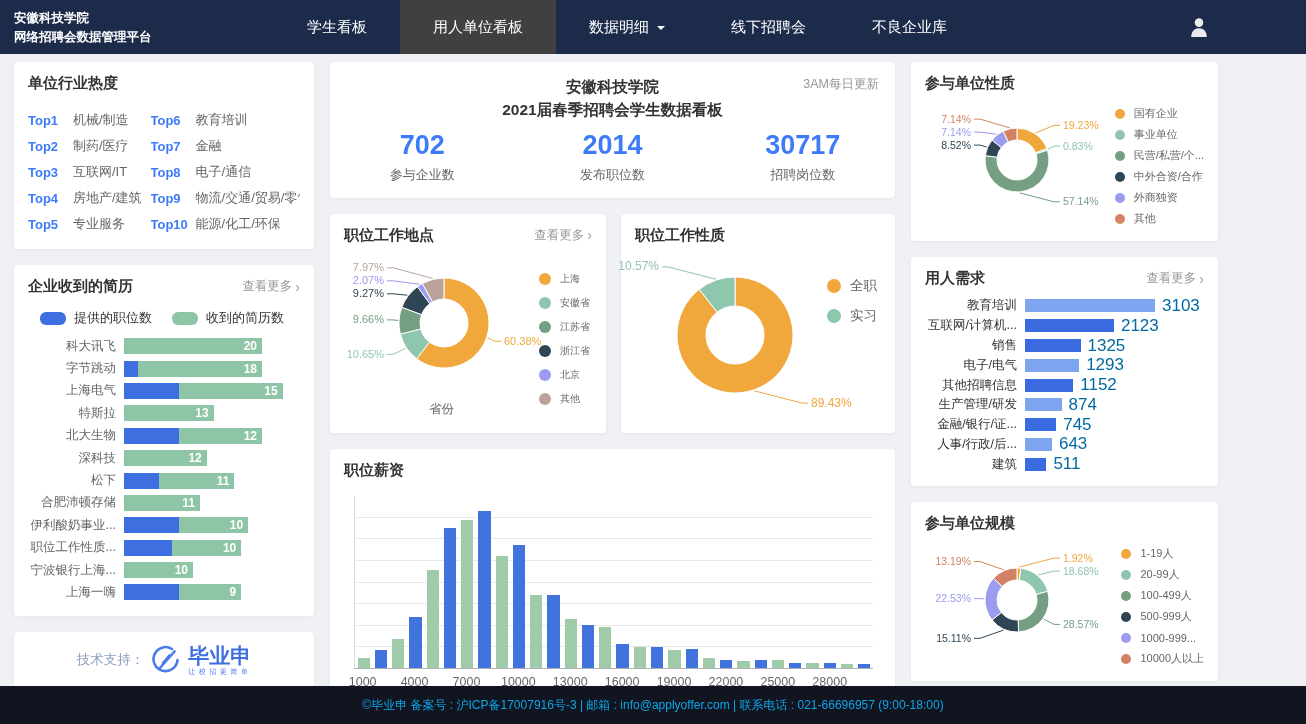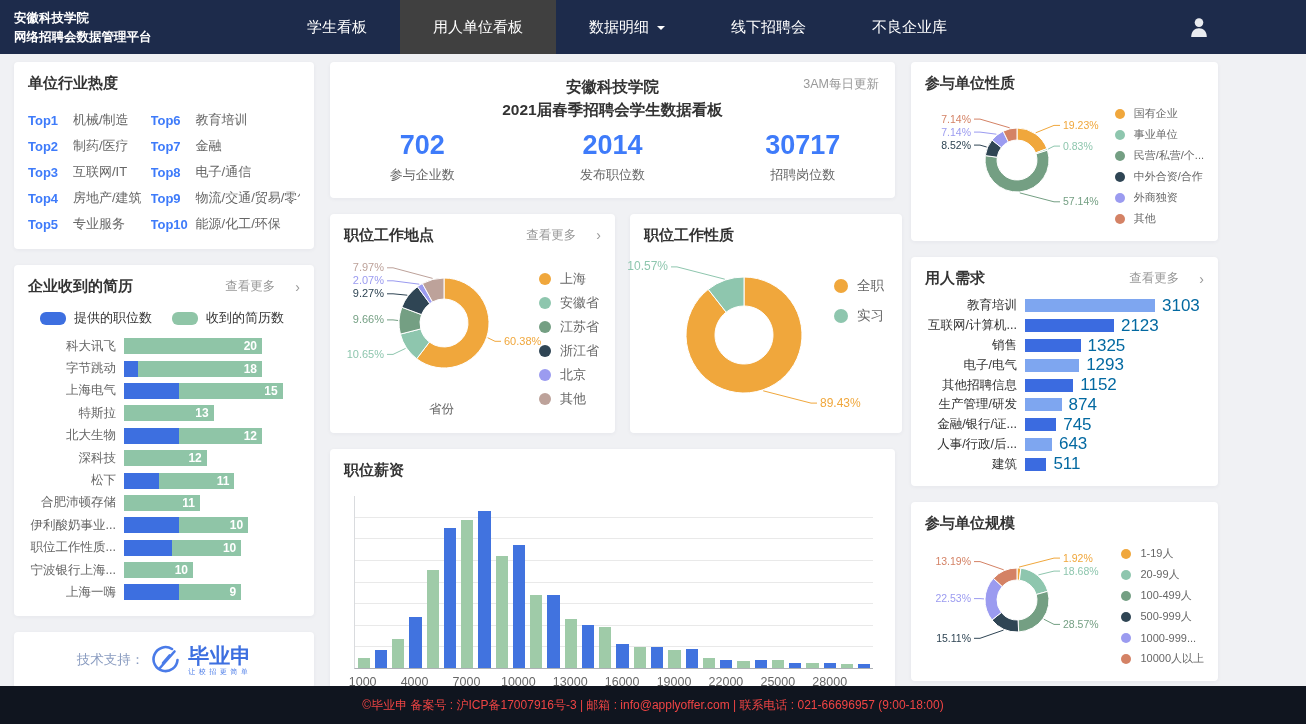--- a/index.html
+++ b/index.html
@@ -20,21 +20,21 @@
   .caret { width:0; height:0; border:4.5px solid transparent; border-top-color:#fff; margin-left:8px; margin-top:5px; }
   .nav-user { margin-left:auto; margin-right:96px; display:flex; align-items:center; cursor:pointer; }
 
   
   .main { flex:1; display:grid; grid-template-columns:300px 565px 307px; gap:16px;
           padding:8px 14px; align-items:start; overflow:hidden; }
   .col { display:flex; flex-direction:column; gap:16px; min-width:0; }
   .card { background:#fff; border-radius:4px; padding:12px 14px; box-shadow:0 1px 4px rgba(30,40,80,.05); }
   .sec-title { font-size:15px; font-weight:bold; color:#333; margin:0; }
   .card-head { display:flex; align-items:center; justify-content:space-between; }
-  .more { color:#999; font-size:12.5px; cursor:pointer; display:flex; align-items:center; gap:20px; text-decoration:none; }
+  .more { color:#999; font-size:12.5px; cursor:pointer; display:flex; align-items:center; gap:3px; text-decoration:none; }
   .more .chev { font-size:14px; line-height:1; }
 
   
   .industry-grid { display:grid; grid-template-columns:1fr 1.22fr; grid-template-rows:repeat(5,26px);
                    grid-auto-flow:column; margin-top:14px; row-gap:0; }
   .ind-item { display:flex; align-items:center; font-size:13px; white-space:nowrap; overflow:hidden; }
   .ind-rank { color:#3E7BFA; font-weight:bold; width:45px; flex:none; }
   .ind-name { color:#666; }
 
   
@@ -64,21 +64,21 @@
   .stat-lbl { color:#666; font-size:13px; margin-top:5px; }
 
   
   .row-2 { display:grid; grid-template-columns:1fr 1fr; gap:15px; }
   .donut-flex { display:flex; align-items:flex-start; }
   .donut-wrap { display:flex; flex-direction:column; align-items:center; }
   .axis-name { color:#666; font-size:12.5px; text-align:center; margin-top:0px; }
   .legend-col { list-style:none; margin:0; padding:0; display:flex; flex-direction:column; }
   .legend-col li { display:flex; align-items:center; gap:9px; cursor:pointer; white-space:nowrap; }
   .dot { border-radius:50%; flex:none; }
-  .legend-md li { height:24px; font-size:13px; color:#666; }
+  .legend-md li { height:24px; font-size:10px; color:#666; }
   .legend-md .dot { width:12px; height:12px; }
   .legend-lg li { height:30px; font-size:13.5px; color:#666; }
   .legend-lg .dot { width:14px; height:14px; }
   .legend-sm li { height:21px; font-size:11px; color:#666; }
   .legend-sm .dot { width:10px; height:10px; }
   svg.donut { overflow:visible; flex:none; }
   svg.donut text { font-family:"Liberation Sans","DejaVu Sans",sans-serif; }
 
   
   .demand-rows { margin-top:8px; }
@@ -91,21 +91,21 @@
   .salary-plot { margin:16px 8px 0 10px; height:173px; position:relative;
     border-left:1px solid #D9DBDE; border-bottom:1px solid #AEB1B6;
     background-image:repeating-linear-gradient(to top, transparent 0 20.6px, #E9E9E9 20.6px 21.6px);
     display:flex; align-items:flex-end; }
   .s-bar { flex:1; margin:0 2.5px; }
   .x-labels { position:relative; height:22px; margin:4px 8px 0 10px; }
   .x-labels span { position:absolute; top:2px; transform:translateX(-50%); font-size:12.5px; color:#666; }
 
   
   .footer { height:38px; flex:none; background:#10151F; display:flex; align-items:center; justify-content:center;
-            color:#ef4444; font-size:12px; }
+            color:#0ea5e9; font-size:12px; }
 </style>
 </head>
 <body>
 
 <div class="app">
 
   <header class="navbar">
     <div class="brand">
       <div>安徽科技学院</div>
       <div>网络招聘会数据管理平台</div>

